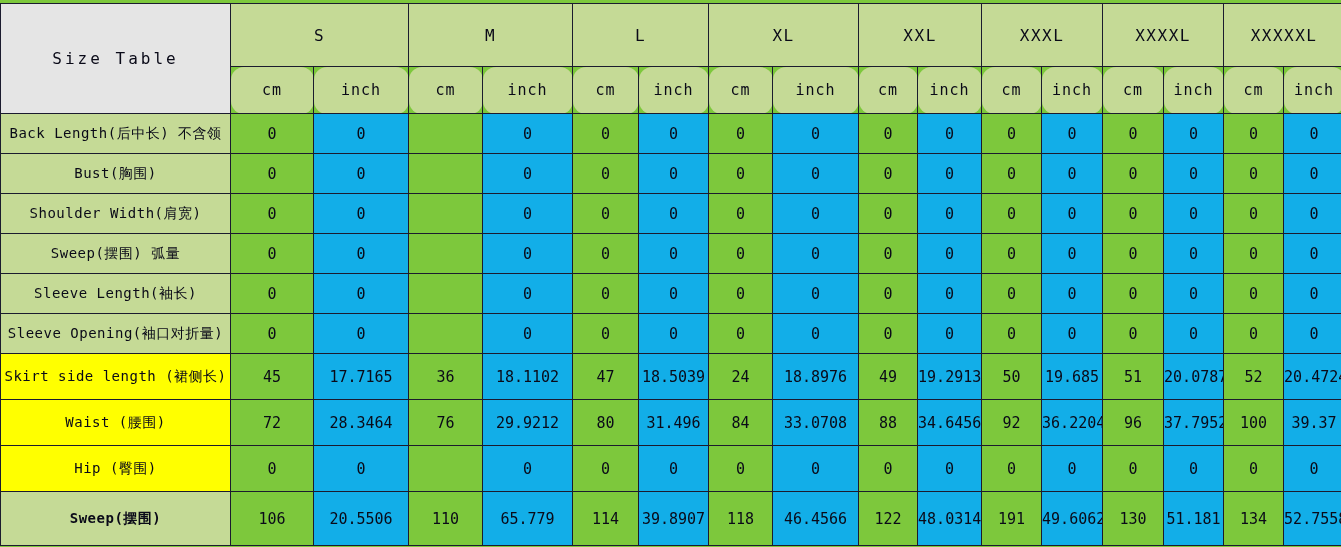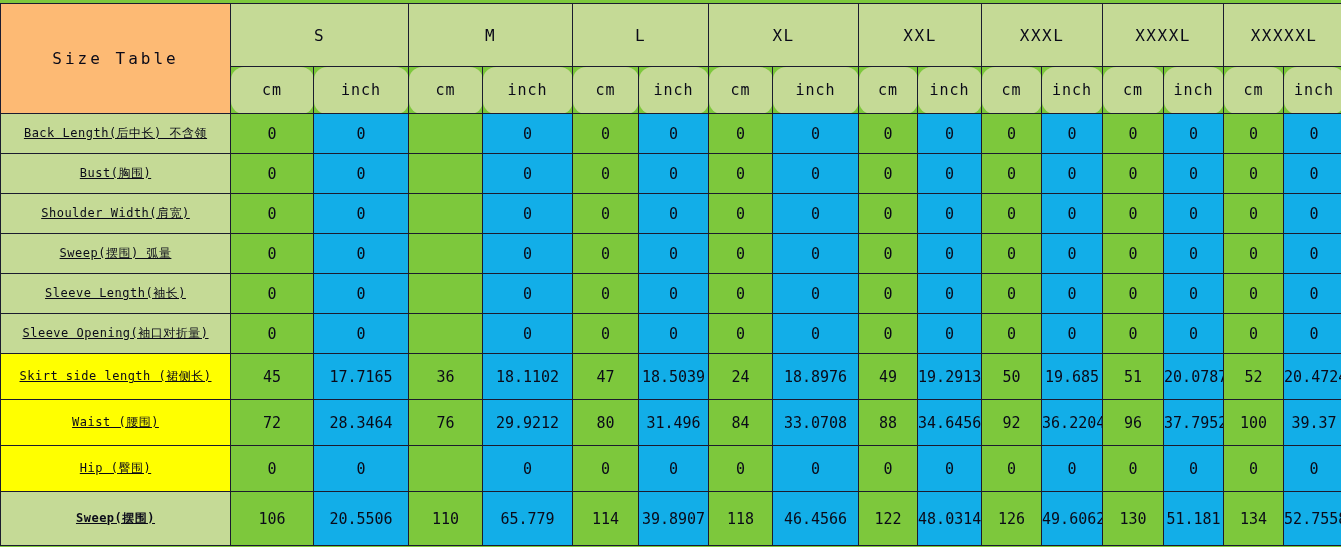--- a/index.html
+++ b/index.html
@@ -41,31 +41,30 @@
     font-size:16px;
     letter-spacing:1.5px;
   }
   .hd-unit{
     height:46px;
     font-size:15px;
     letter-spacing:1px;
     border-radius:13px;
   }
   .corner{
-    background:#fdba74;
+    background:#e5e5e5;
     font-size:16px;
     letter-spacing:3px;
   }
   
   .rowlabel{
     background:#C5DA96;
-    font-size:12px;
+    font-size:14px;
     letter-spacing:0.5px;
     text-align:center;
-    text-decoration:underline;
   }
   .rowlabel.bold{font-weight:bold;}
   .rowlabel.hl{background:#FFFF00;}
   
   .cm{background:#7DC83C;font-size:15px;}
   .inch{background:#12AEE8;font-size:15px;}
   tr.datarow{height:40px;}
   tr.tallrow{height:46px;}
   tr.lastrow{height:54px;}
 </style>
@@ -301,21 +300,21 @@
           <td class="cm">106</td>
           <td class="inch">20.5506</td>
           <td class="cm">110</td>
           <td class="inch">65.779</td>
           <td class="cm">114</td>
           <td class="inch">39.8907</td>
           <td class="cm">118</td>
           <td class="inch">46.4566</td>
           <td class="cm">122</td>
           <td class="inch">48.0314</td>
-          <td class="cm">126</td>
+          <td class="cm">191</td>
           <td class="inch">49.6062</td>
           <td class="cm">130</td>
           <td class="inch">51.181</td>
           <td class="cm">134</td>
           <td class="inch">52.7558</td>
         </tr>
       </tbody>
   </table>
 </div>
 

